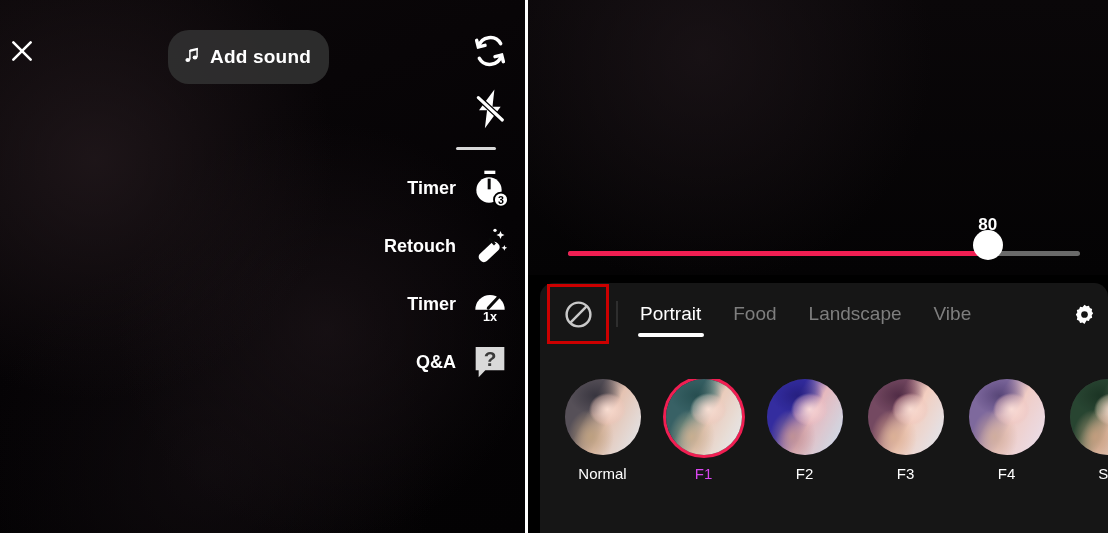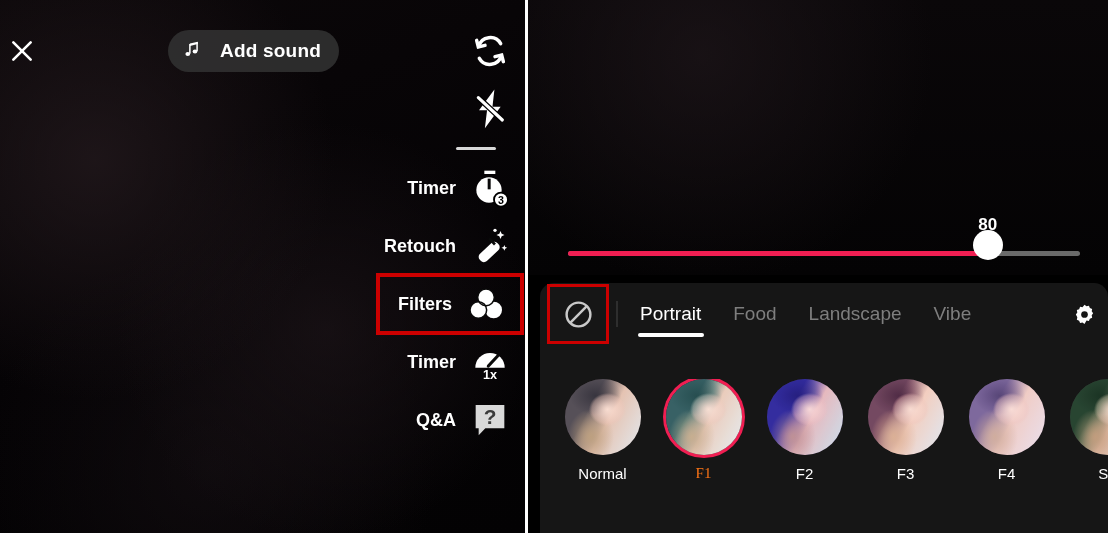--- a/index.html
+++ b/index.html
@@ -35,22 +35,22 @@
   #close-btn {
     position: absolute; left: 4px; top: 33px; width: 36px; height: 36px;
     display: flex; align-items: center; justify-content: center;
     z-index: 5;
   }
   #close-btn svg { width: 26px; height: 26px; }
 
   
   #add-sound {
     position: absolute; left: 168px; top: 30px;
-    height: 42px; padding: 0 18px 0 14px;
-    display: flex; align-items: center; gap: 19px;
+    height: 54px; padding: 0 18px 0 14px;
+    display: flex; align-items: center; gap: 9px;
     background: rgba(48,48,48,.92);
     border-radius: 21px;
     z-index: 5;
   }
   #add-sound .label {
     color: #fff; font-size: 19px; font-weight: bold; letter-spacing: .2px;
     white-space: nowrap;
   }
   #add-sound svg { width: 19px; height: 19px; flex: 0 0 auto; }
 
@@ -277,32 +277,20 @@
           <svg viewBox="0 0 24 24" fill="#fff">
             <rect x="4.2" y="12.6" width="14.6" height="6.0" rx="2.6" transform="rotate(-43 11.5 15.6)"></rect>
             <rect x="12.4" y="6.6" width="1.6" height="5.2" transform="rotate(-43 13.2 9.2)" fill="#0a0a0a"></rect>
             <path d="M18.3 3.0l.7 1.7 1.7.7-1.7.7-.7 1.7-.7-1.7-1.7-.7 1.7-.7z"></path>
             <path d="M20.6 11.4l.5 1.2 1.2.5-1.2.5-.5 1.2-.5-1.2-1.2-.5 1.2-.5z"></path>
             <circle cx="15.0" cy="2.6" r="1.0"></circle>
           </svg>
         </span>
       </div>
 
-      <div class="tool-row" id="tool-row-filters">
-        <span class="tool-label">Filters</span>
-        <span class="tool-icon">
-          <svg viewBox="0 0 24 24" fill="#fff">
-            <circle cx="12" cy="8.0" r="5.0"></circle>
-            <circle cx="7.4" cy="15.6" r="5.0"></circle>
-            <circle cx="16.6" cy="15.6" r="5.0"></circle>
-            <circle cx="12" cy="8.0" r="5.0" fill="none" stroke="#0a0a0a" stroke-width="0.9"></circle>
-            <circle cx="7.4" cy="15.6" r="5.0" fill="none" stroke="#0a0a0a" stroke-width="0.9"></circle>
-          </svg>
-        </span>
-      </div>
 
       <div class="tool-row">
         <span class="tool-label">Timer</span>
         <span class="tool-icon">
           <svg viewBox="0 0 24 24">
             <path d="M3.2 15.4a8.8 8.8 0 0 1 17.6 0z" fill="#fff"></path>
             <line x1="11.0" y1="14.4" x2="16.6" y2="8.4" stroke="#0a0a0a" stroke-width="1.9" stroke-linecap="round"></line>
             <text x="12" y="22.4" font-size="7.6" font-family="Liberation Sans, sans-serif" font-weight="bold" fill="#fff" text-anchor="middle">1x</text>
           </svg>
         </span>
@@ -369,21 +357,21 @@
             <div class="tint" style="--tint:transparent;"></div>
           </div>
           <div class="name">Normal</div>
         </div>
 
         <div class="filter-item selected">
           <div class="thumb" style="box-shadow: rgb(240, 30, 82) 0px 0px 0px 3px;">
             <div class="face" style="--hat:#2c4a4c;--hair:#cda98a;--skin:#edc9b8;--bgA:#3f5c60;--bgB:#e8eef2;"></div>
             <div class="tint" style="--tint:rgba(60,160,160,.22);"></div>
           </div>
-          <div class="name" style="color: #f97316; font-family: Liberation Serif, serif;">F1</div>
+          <div class="name" style="color: #d946ef;">F1</div>
         </div>
 
         <div class="filter-item">
           <div class="thumb">
             <div class="face" style="--hat:#2b2470;--hair:#c79f86;--skin:#e9c2b4;--bgA:#3b3490;--bgB:#cfe6ee;"></div>
             <div class="tint" style="--tint:rgba(70,60,190,.28);"></div>
           </div>
           <div class="name">F2</div>
         </div>
 

